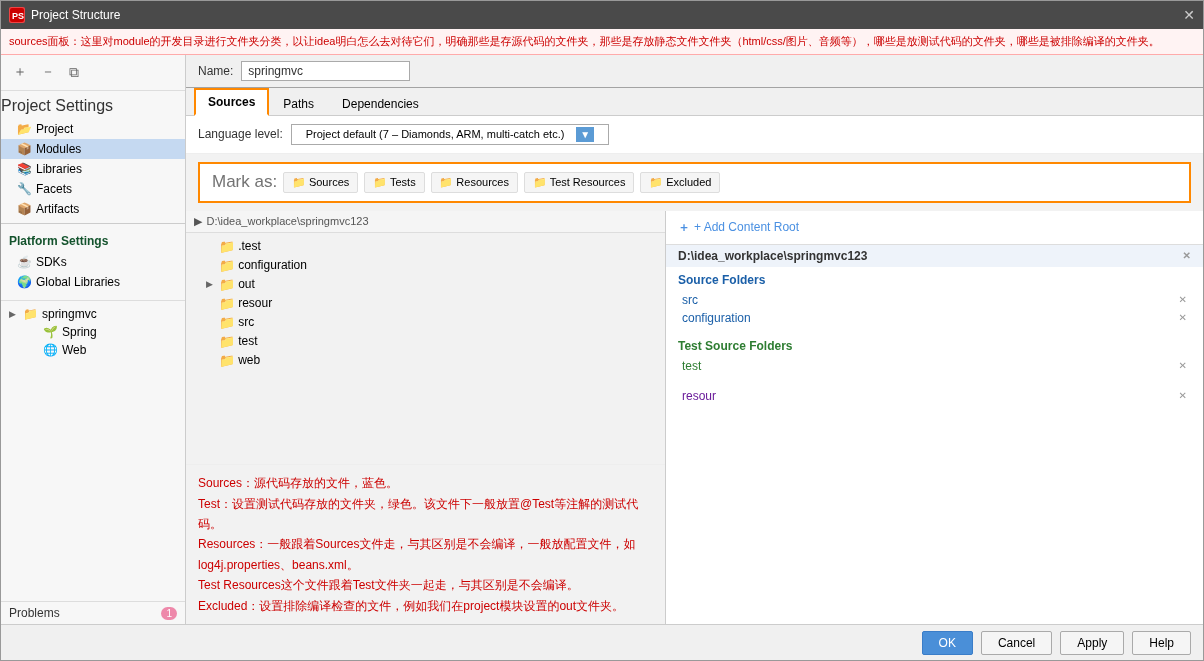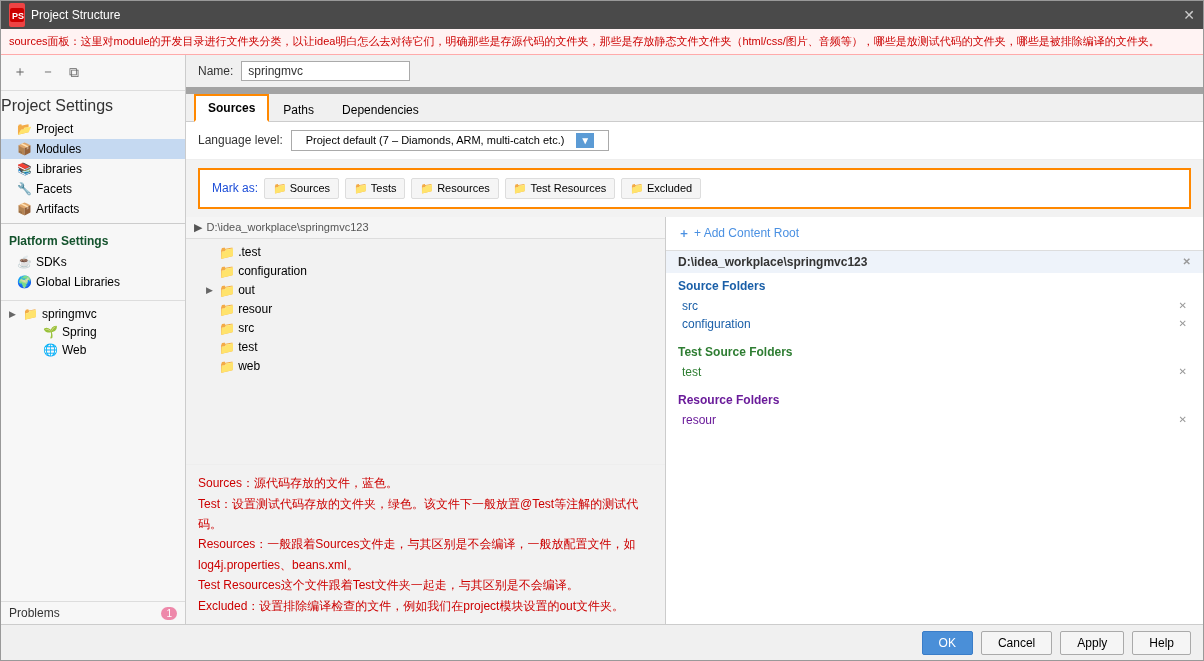--- a/index.html
+++ b/index.html
@@ -19,21 +19,21 @@
       background: #4a4a4a;
       color: #fff;
       height: 28px;
       display: flex;
       align-items: center;
       padding: 0 8px;
       font-size: 12px;
       flex-shrink: 0;
     }
     .title-bar .logo {
-      width: 16px; height: 24px;
+      width: 16px; height: 16px;
       background: #ee4444;
       border-radius: 2px;
       margin-right: 6px;
       display: flex; align-items: center; justify-content: center;
       font-size: 9px; color: white; font-weight: bold;
     }
     .title-bar .close-btn {
       margin-left: auto;
       cursor: pointer;
       font-size: 14px;
@@ -149,21 +149,21 @@
       border-bottom: 1px solid #ffaaaa;
       padding: 4px 8px;
       font-size: 11px;
       color: #cc0000;
       line-height: 1.5;
     }
     
     
     .module-header {
       background: #f0f0f0;
-      border-bottom: 7px solid #a3a3a3;
+      border-bottom: 1px solid #a3a3a3;
       padding: 6px 12px;
       display: flex;
       align-items: center;
       gap: 8px;
     }
     .name-label { font-size: 12px; color: #333; }
     .name-value {
       font-size: 12px;
       color: #333;
       background: white;
@@ -227,21 +227,21 @@
     .mark-as-container {
       background: white;
       border: 2px solid #ff8800;
       margin: 8px 12px;
       padding: 8px 12px;
       display: flex;
       align-items: center;
       gap: 6px;
       flex-shrink: 0;
     }
-    .mark-as-label { font-size: 12px; color: #1d4ed8; }
+    .mark-as-label { font-size: 17px; color: #737373; }
     .mark-btn {
       display: flex;
       align-items: center;
       gap: 3px;
       padding: 3px 8px;
       font-size: 11px;
       cursor: pointer;
       background: #f5f5f5;
       border: 1px solid #ddd;
       border-radius: 2px;
@@ -606,21 +606,20 @@
 
           <div class="folder-section">
             <div class="folder-section-title" style="color:#2e7d32">Test Source Folders</div>
             <div class="folder-entry">
               <span class="folder-name" style="color:#2e7d32">test</span>
               <span class="folder-action">✕</span>
             </div>
           </div>
 
           <div class="folder-section">
-            <div class="folder-section-title" style="color:#6a1b9a">Resource Folders</div>
             <div class="folder-entry">
               <span class="folder-name" style="color:#6a1b9a">resour</span>
               <span class="folder-action">✕</span>
             </div>
           </div>
         </div>
       </div>
     </div>
   </div>
 

